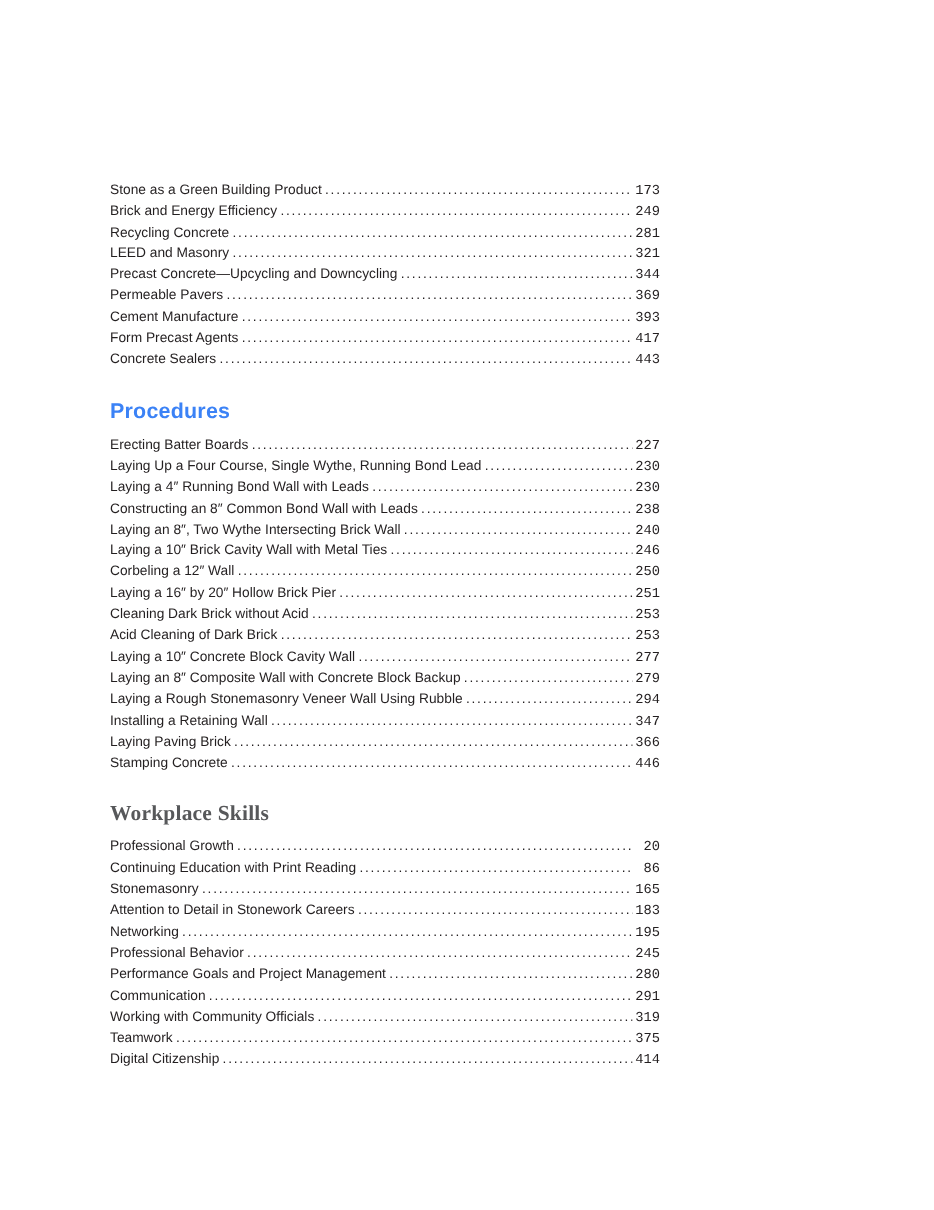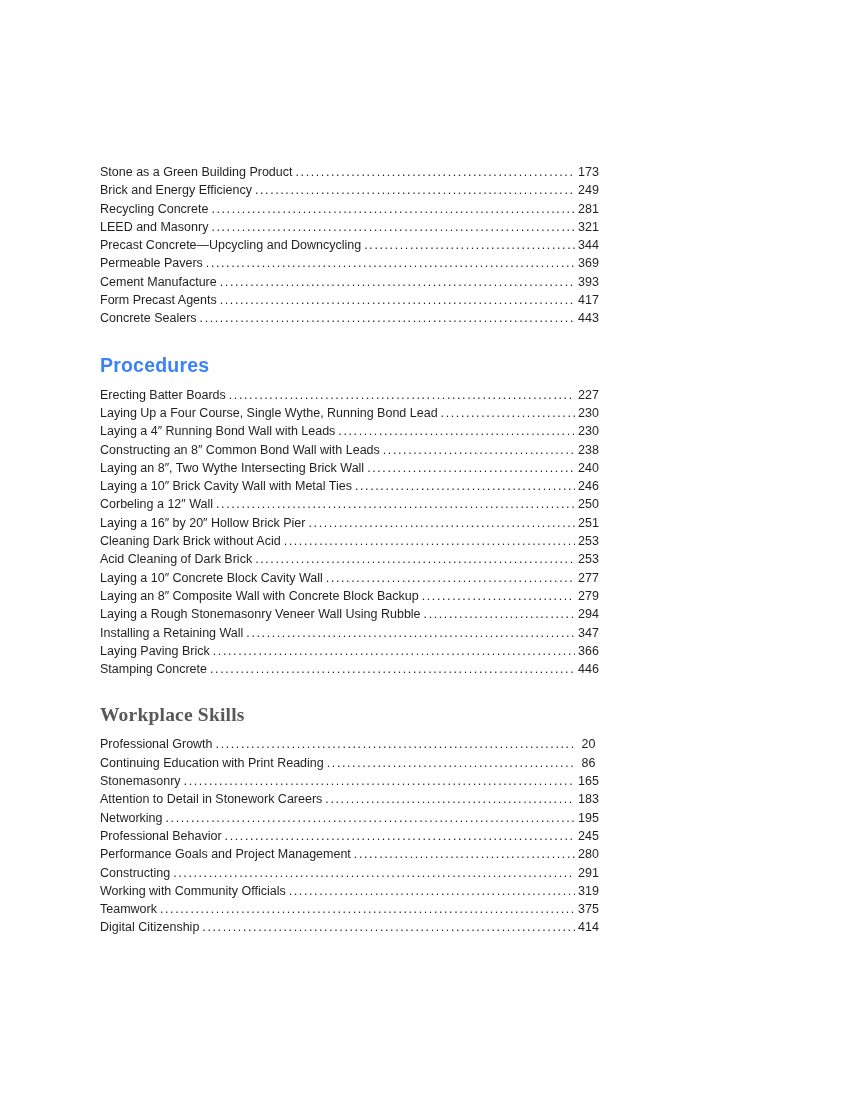--- a/index.html
+++ b/index.html
@@ -55,22 +55,23 @@
   }
   .leader::after {
     content: "..........................................................................................................................................................................";
     letter-spacing: 1.6px;
     font-size: 12.5px;
     color: #231f20;
   }
   .entry-page {
     flex: 0 0 auto;
     white-space: nowrap;
-    text-align: center;
+    text-align: right;
     min-width: 23px;
+    font-family: Liberation Mono, monospace;
   }
   .page-number {
     position: absolute;
     top: 1051px;
     left: 779px;
     font-size: 11.5px;
     color: #58595b;
   }
 </style>
 </head>
@@ -279,21 +280,21 @@
     <span class="entry-page">245</span>
   </li>
 
   <li class="toc-entry">
     <span class="entry-label">Performance Goals and Project Management</span>
     <span class="leader"></span>
     <span class="entry-page">280</span>
   </li>
 
   <li class="toc-entry">
-    <span class="entry-label">Constructing</span>
+    <span class="entry-label">Communication</span>
     <span class="leader"></span>
     <span class="entry-page">291</span>
   </li>
 
   <li class="toc-entry">
     <span class="entry-label">Working with Community Officials</span>
     <span class="leader"></span>
     <span class="entry-page">319</span>
   </li>
 

